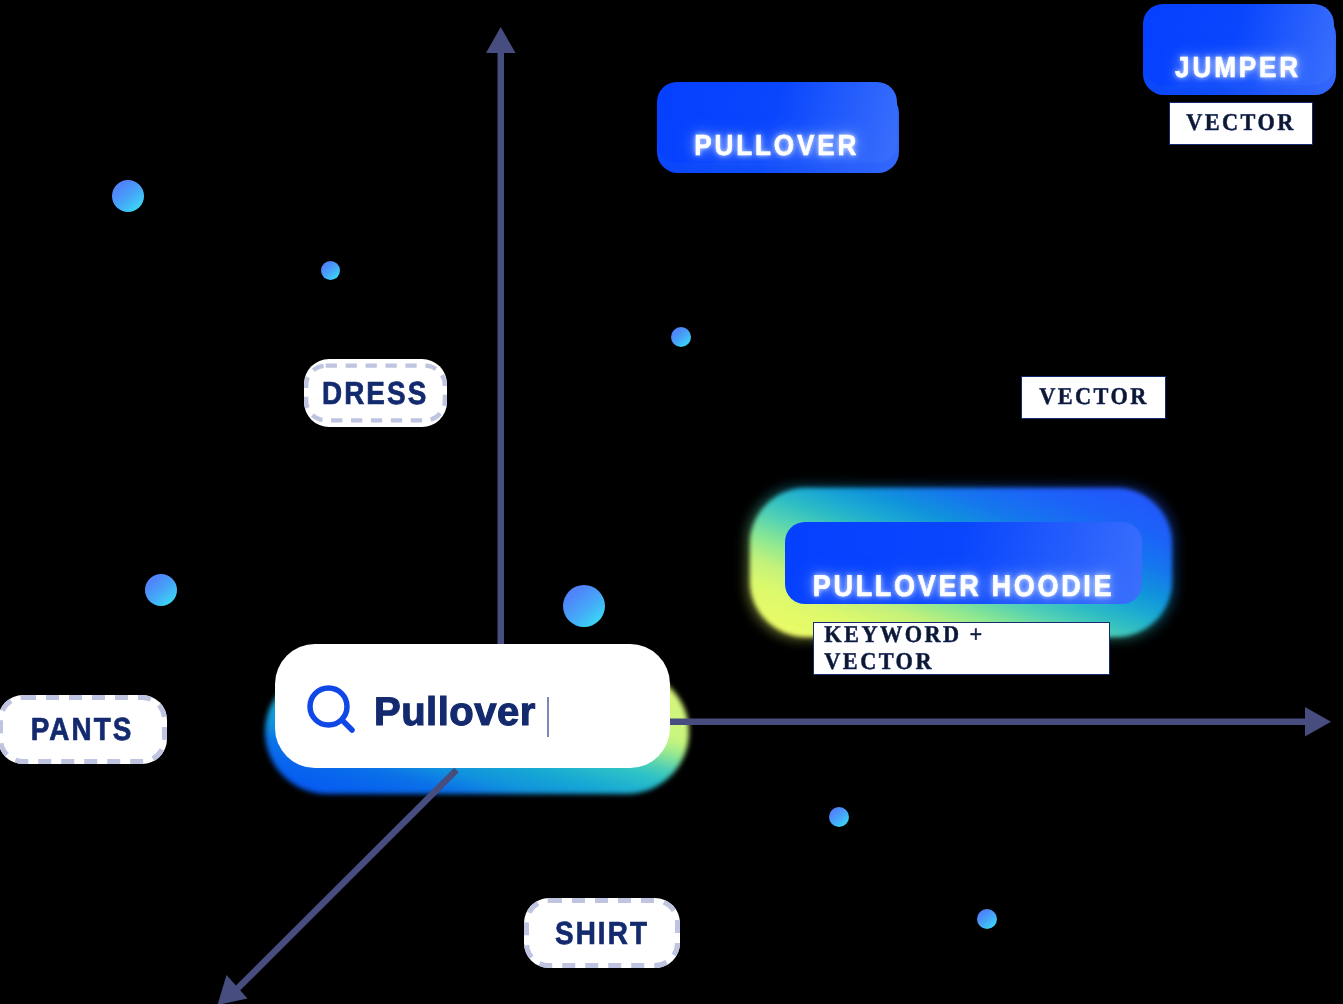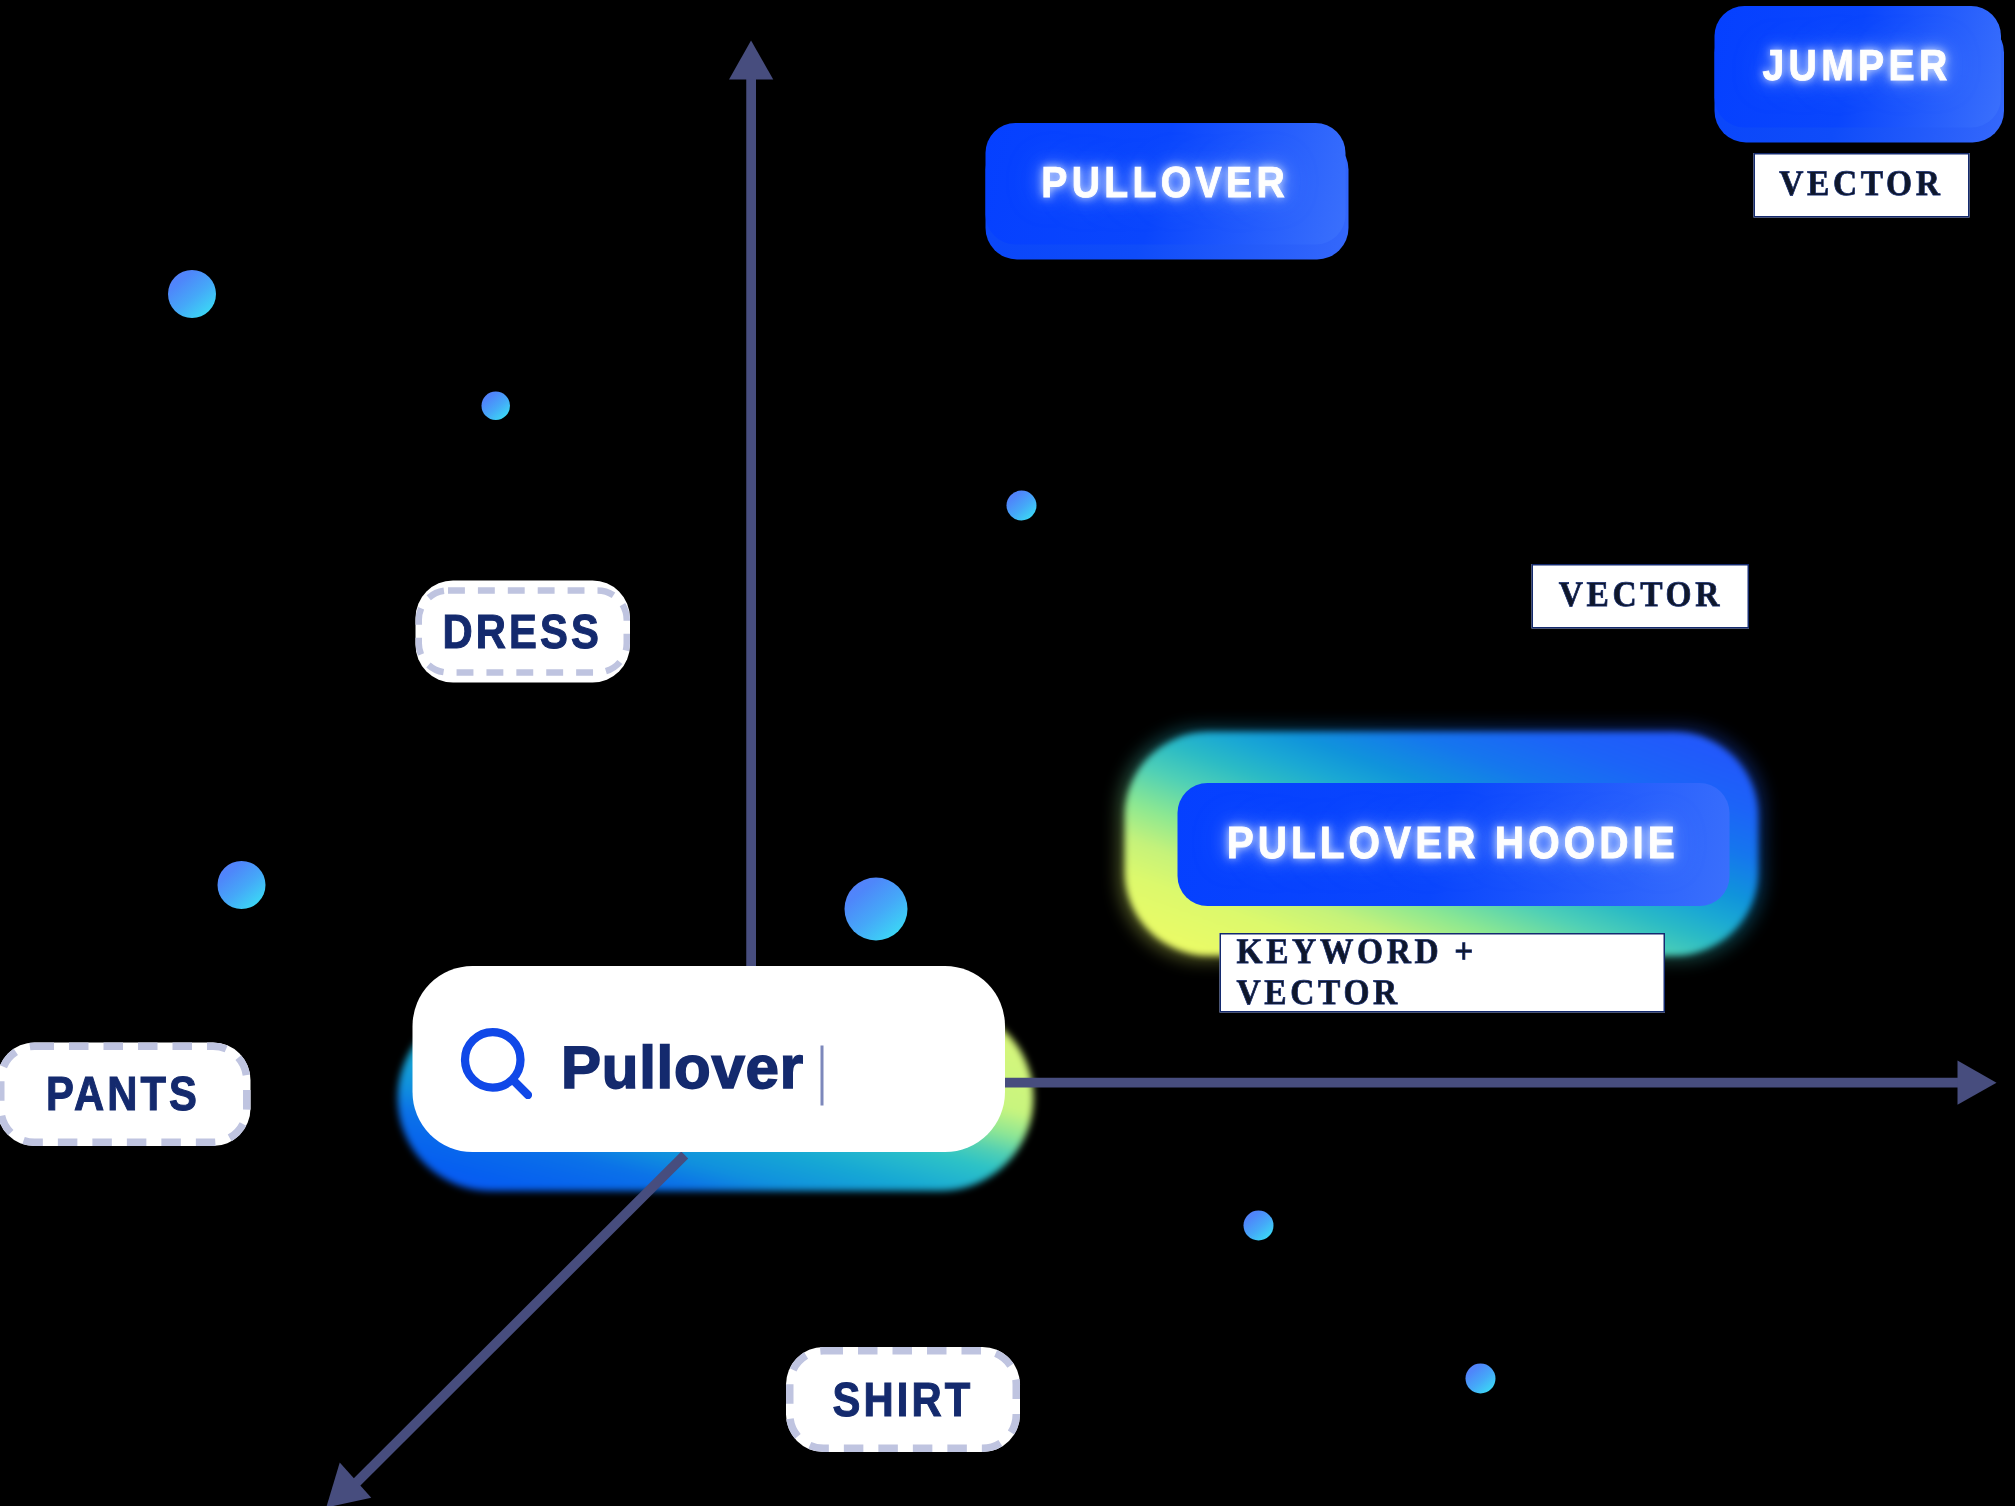--- a/index.html
+++ b/index.html
@@ -15,21 +15,21 @@
   .dot{position:absolute;border-radius:50%;
        background:linear-gradient(140deg,#5A7BFB 0%,#4E87FA 25%,#45A8F8 55%,#3BD8F5 88%,#35E3F4 100%);}
 
   
   .chip{position:absolute;}
   .chip .shadow{position:absolute;left:0;top:10px;right:-2px;bottom:-10px;
                 border-radius:21px;
                 background:linear-gradient(102deg,#0A46FA 0%,#0F4CF9 45%,#3568FB 100%);}
   .chip .face{position:absolute;inset:0;border-radius:20px;
               background:linear-gradient(104deg,#0540FF 0%,#0A46FD 48%,#3B70FC 100%);}
-  .chip .lbl{position:absolute;inset:0;display:flex;align-items:center;justify-content:center;
+  .chip .lbl{position:absolute;inset:0;display:flex;align-items:flex-end;justify-content:center;
              color:#fff;font-weight:700;letter-spacing:3.2px;z-index:3;}
   .chip .lbl span{display:inline-block;transform:scaleX(.90);opacity:.995;
              -webkit-text-stroke:0.6px #fff;
              text-shadow:0 0 6px rgba(236,244,255,.95),0 0 13px rgba(205,225,255,.7),0 0 26px rgba(170,200,255,.4);}
 
   
   .glowring{position:absolute;border-radius:56px;filter:blur(2px);}
 
   
   .tag{position:absolute;background:#fff;border:1.5px solid #142A6E;color:#0f172a;
@@ -85,21 +85,21 @@
   <div id="dots">
       <div class="dot" style="left: 112px; top: 180px; width: 32px; height: 32px;"></div>
       <div class="dot" style="left: 320.5px; top: 260.5px; width: 19px; height: 19px;"></div>
       <div class="dot" style="left: 671px; top: 327px; width: 20px; height: 20px;"></div>
       <div class="dot" style="left: 145px; top: 574px; width: 32px; height: 32px;"></div>
       <div class="dot" style="left: 563px; top: 585px; width: 42px; height: 42px;"></div>
       <div class="dot" style="left: 829px; top: 807px; width: 20px; height: 20px;"></div>
       <div class="dot" style="left: 977px; top: 909px; width: 20px; height: 20px;"></div>
     </div>
 
-  <div class="dchip" style="left:277px;top:359px;width:143px;height:68px;font-size:32px;letter-spacing:2.4px;margin-top:28px;">
+  <div class="dchip" style="left:304px;top:359px;width:143px;height:68px;font-size:32px;letter-spacing:2.4px;">
     <svg class="dash" width="165" height="68" viewBox="0 0 165 68">
         <rect x="2.5" y="2.5" width="160" height="63" rx="22.5" ry="22.5" fill="none" stroke="#bfc4e0" stroke-width="5" stroke-dasharray="13 10"></rect>
       </svg>
     <span>DRESS</span>
   </div>
   <div class="dchip" style="left:-2px;top:695px;width:169px;height:69px;font-size:32px;letter-spacing:2.4px;">
     <svg class="dash" width="169" height="69" viewBox="0 0 169 69">
         <rect x="2.5" y="2.5" width="164" height="64" rx="22.5" ry="22.5" fill="none" stroke="#bfc4e0" stroke-width="5" stroke-dasharray="13 10"></rect>
       </svg>
     <span>PANTS</span>
@@ -131,21 +131,21 @@
   </div>
 
   <div class="tag" style="left:1021px;top:376px;width:145px;height:43px;font-size:24px;letter-spacing:2.6px;">
     <span>VECTOR</span>
   </div>
 
   <div class="glowring" style="left:746px;top:485px;width:430px;height:155px;opacity:.38;filter:blur(6px);
               background:linear-gradient(20deg,#F2FC63 0%,#DCF96C 18%,#C5F27A 26%,#8DE891 34%,#4FD0B6 43%,#2BBBC5 50%,#1AA8D4 56%,#1094DB 62%,#1576EE 72%,#1C63F8 82%,#2159FB 92%,#2A5FFB 100%);"></div>
   <div class="glowring" style="left:750px;top:488px;width:422px;height:149px;
               background:linear-gradient(20deg,#F2FC63 0%,#DCF96C 18%,#C5F27A 26%,#8DE891 34%,#4FD0B6 43%,#2BBBC5 50%,#1AA8D4 56%,#1094DB 62%,#1576EE 72%,#1C63F8 82%,#2159FB 92%,#2A5FFB 100%);"></div>
-  <div class="chip" style="left:785px;top:522px;width:357px;height:82px;padding-left:11px;">
+  <div class="chip" style="left:785px;top:522px;width:357px;height:82px;">
     <div class="face"></div>
     <div class="lbl" style="font-size:30px;letter-spacing:3.0px;">
         <span>PULLOVER HOODIE</span>
       </div>
   </div>
   <div class="tag" style="left:813px;top:622px;width:297px;height:53px;font-size:24px;letter-spacing:2.6px;">
     <span>KEYWORD + VECTOR</span>
   </div>
 
   <div id="searchbox">

